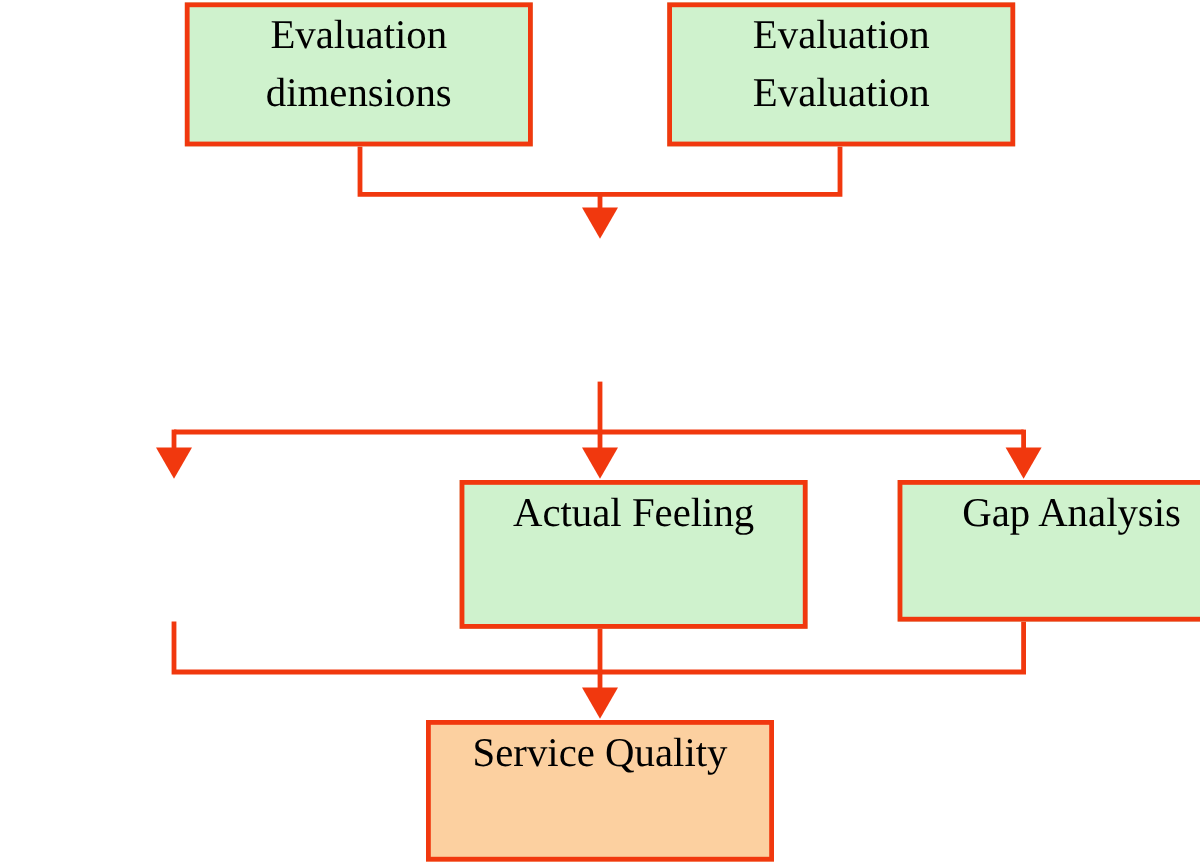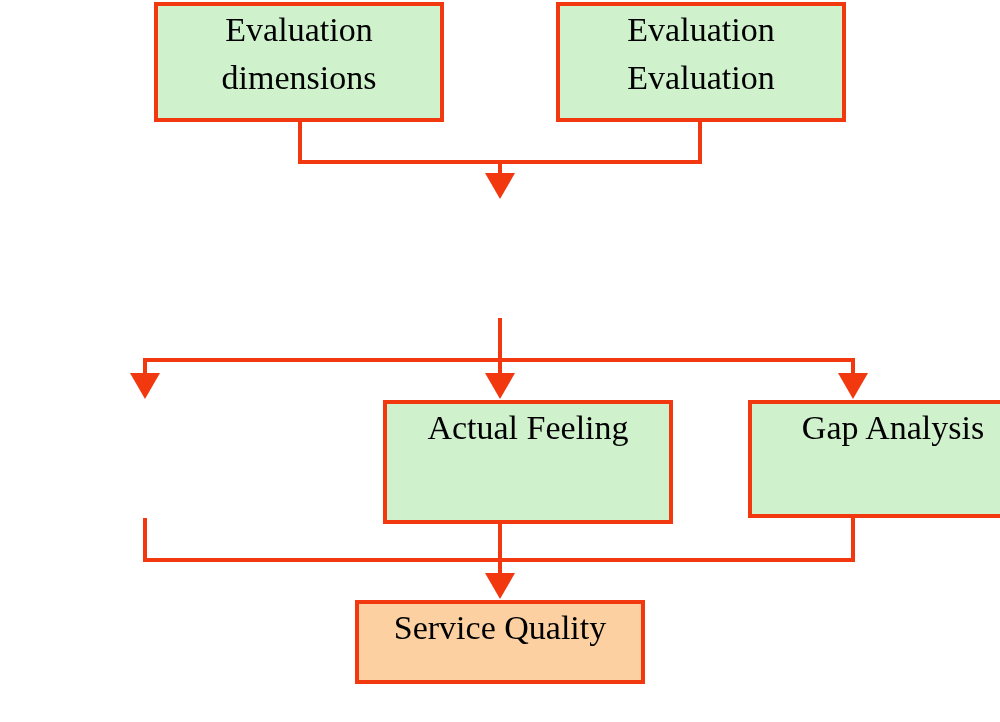--- a/index.html
+++ b/index.html
@@ -48,21 +48,21 @@
   .node.green  { background: var(--green-fill); }
   .node.orange { background: var(--orange-fill); }
 
   
   .n-eval-dim   { left: 154px; top: 2px;   width: 290px; height: 120px; }
   .n-eval-ind   { left: 556px; top: 2px;   width: 290px; height: 120px; }
   .n-quest      { left: 355px; top: 200px; width: 290px; height: 118px; }
   .n-travelers  { left: 2px;   top: 400px; width: 286px; height: 118px; }
   .n-actual     { left: 355px; top: 400px; width: 290px; height: 124px; margin-left: 28px; }
   .n-gap        { left: 748px; top: 400px; width: 290px; height: 118px; }
-  .n-service    { left: 355px; top: 600px; width: 290px; height: 84px; }
+  .n-service    { left: 355px; top: 600px; width: 290px; height: 118px; }
 </style>
 </head>
 <body>
 
 <div class="canvas">
 
   <svg class="connectors" viewBox="0 0 1000 722" xmlns="http://www.w3.org/2000/svg">
 
     <polyline points="300,122 300,162 700,162 700,122"></polyline>
     <line x1="500" y1="162" x2="500" y2="180"></line>

